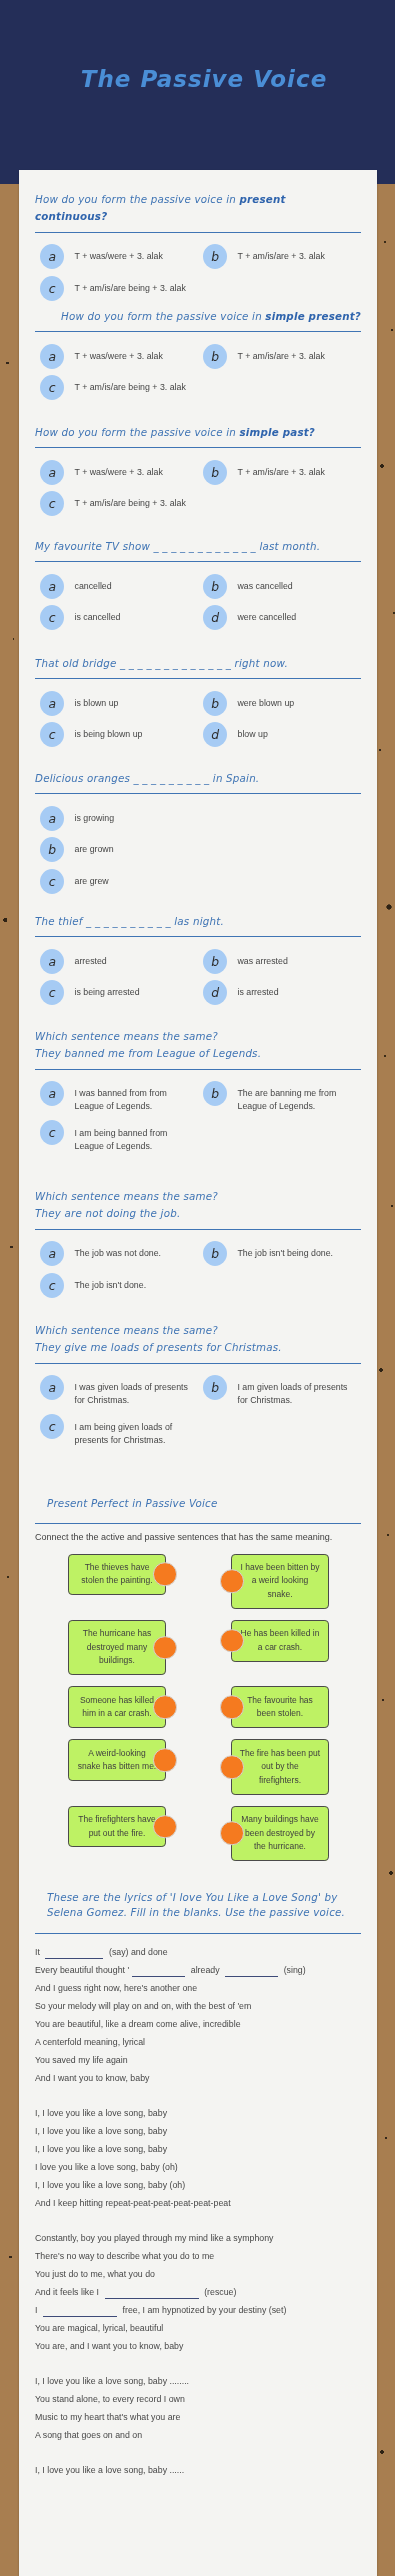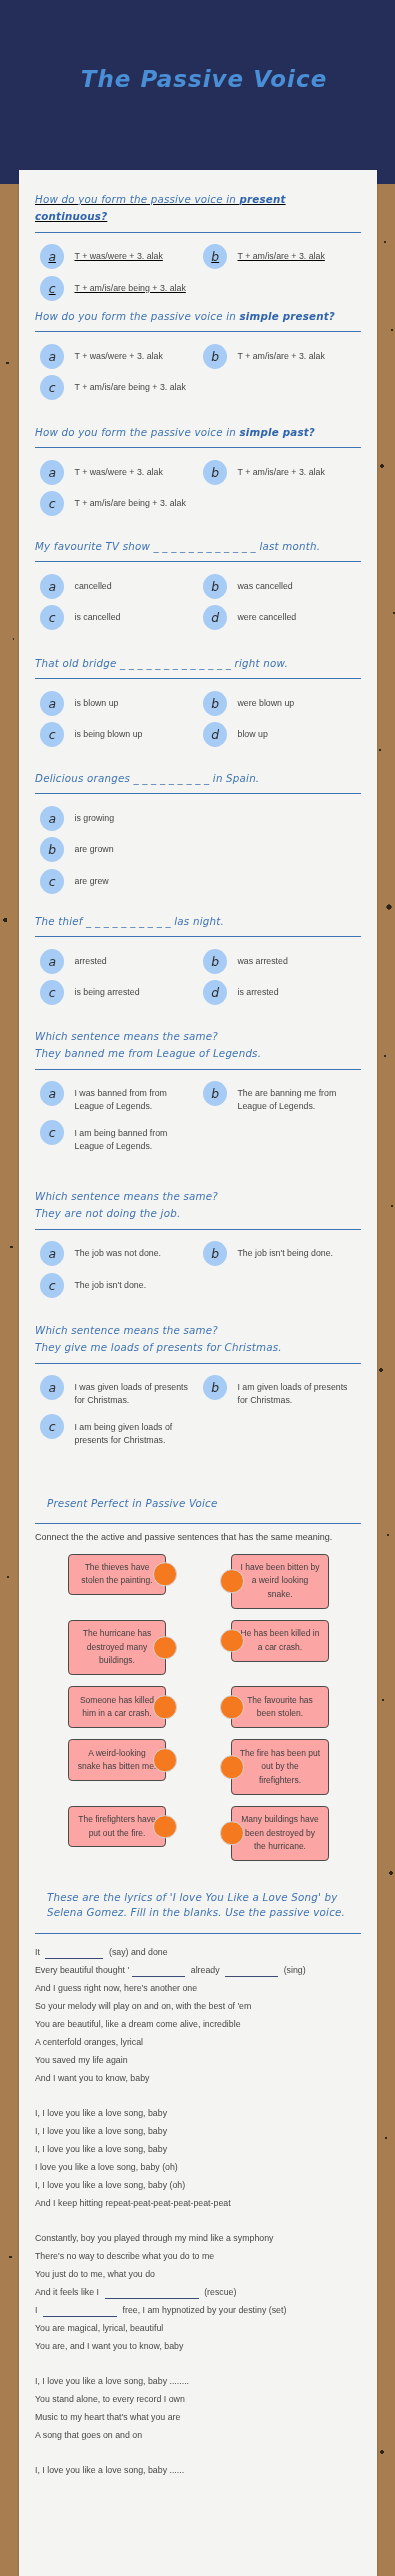--- a/index.html
+++ b/index.html
@@ -64,21 +64,21 @@
   .opt-text{margin-left:10.3px;padding-top:6.2px;font-size:8.8px;color:#454545;line-height:1.5;max-width:117px;}
 
   .sec-head{
     font-family:"DejaVu Sans", sans-serif;font-style:italic;font-weight:400;
     font-size:10.3px;line-height:15.5px;color:#3f74b4;letter-spacing:0.2px;margin:12px;
   }
   .instruction{font-size:9px;color:#3f3f3f;margin:8.2px 0 0 0;}
   .mrow{display:flex;align-items:flex-start;margin-top:11.3px;}
   .mbox{
     position:relative;width:98px;min-height:37px;box-sizing:border-box;
-    border:0.5px solid #4a4a4a;border-radius:4.1px;background:#fca5a5;
+    border:0.5px solid #4a4a4a;border-radius:4.1px;background:#bef264;
     padding:6.2px 7.2px;font-size:8.5px;line-height:1.6;text-align:center;color:#3f3f3f;
     display:flex;align-items:center;justify-content:center;
   }
   .mbox.mleft{margin-left:33px;}
   .mbox.mright{margin-left:65px;}
   .dot{
     position:absolute;width:21.6px;height:21.6px;border-radius:50%;
     background:#f57a1f;border:1px solid #d4d4d4;top:50%;transform:translateY(-50%);cursor:pointer;
   }
   .mleft .dot{right:-12px;}
@@ -97,39 +97,39 @@
 <body>
 
 <div id="page">
   <div class="navy-band">
     <div class="page-title">The Passive Voice</div>
   </div>
 
   <div class="card">
     <div class="card-inner">
       <div id="questions">
-          <section class="question" style="height: 117px; text-decoration: underline;">
+          <section class="question" style="height: 117px;">
             <div class="q-head"><span class="q-reg">How do you form the passive voice in </span><span class="q-bold">present continuous?</span></div>
             <hr class="rule">
             <div class="opts cols2">
               <div class="opt">
                 <span class="bubble">a</span>
                 <span class="opt-text">T + was/were + 3. alak</span>
               </div>
               <div class="opt">
                 <span class="bubble">b</span>
                 <span class="opt-text">T + am/is/are + 3. alak</span>
               </div>
               <div class="opt">
                 <span class="bubble">c</span>
                 <span class="opt-text">T + am/is/are being + 3. alak</span>
               </div>
             </div>
           </section>
-          <section class="question" style="height: 116px;">
+          <section class="question" style="height: 116px; text-align: right;">
             <div class="q-head"><span class="q-reg">How do you form the passive voice in </span><span class="q-bold">simple present?</span></div>
             <hr class="rule">
             <div class="opts cols2">
               <div class="opt">
                 <span class="bubble">a</span>
                 <span class="opt-text">T + was/were + 3. alak</span>
               </div>
               <div class="opt">
                 <span class="bubble">b</span>
                 <span class="opt-text">T + am/is/are + 3. alak</span>
@@ -361,21 +361,21 @@
 
       <section id="lyrics" style="height:711px;overflow:hidden;">
         <h2 class="sec-head" style="max-width:309px;">These are the lyrics of 'I love You Like a Love Song' by Selena Gomez. Fill in the blanks. Use the passive voice.</h2>
         <hr class="rule">
         <div class="lyrics-body" id="lyrics-body">
             <p class="lyric"><span>It </span><input class="blank" type="text" style="width: 54px;"><span> (say) and done</span></p>
             <p class="lyric"><span>Every beautiful thought '</span><input class="blank" type="text" style="width: 49px;"><span> already </span><input class="blank" type="text" style="width: 49px;"><span> (sing)</span></p>
             <p class="lyric"><span>And I guess right now, here's another one</span></p>
             <p class="lyric"><span>So your melody will play on and on, with the best of 'em</span></p>
             <p class="lyric"><span>You are beautiful, like a dream come alive, incredible</span></p>
-            <p class="lyric"><span>A centerfold oranges, lyrical</span></p>
+            <p class="lyric"><span>A centerfold meaning, lyrical</span></p>
             <p class="lyric"><span>You saved my life again</span></p>
             <p class="lyric"><span>And I want you to know, baby</span></p>
             <p class="lyric stanza"><span>I, I love you like a love song, baby</span></p>
             <p class="lyric"><span>I, I love you like a love song, baby</span></p>
             <p class="lyric"><span>I, I love you like a love song, baby</span></p>
             <p class="lyric"><span>I love you like a love song, baby (oh)</span></p>
             <p class="lyric"><span>I, I love you like a love song, baby (oh)</span></p>
             <p class="lyric"><span>And I keep hitting repeat-peat-peat-peat-peat-peat</span></p>
             <p class="lyric stanza"><span>Constantly, boy you played through my mind like a symphony</span></p>
             <p class="lyric"><span>There's no way to describe what you do to me</span></p>

